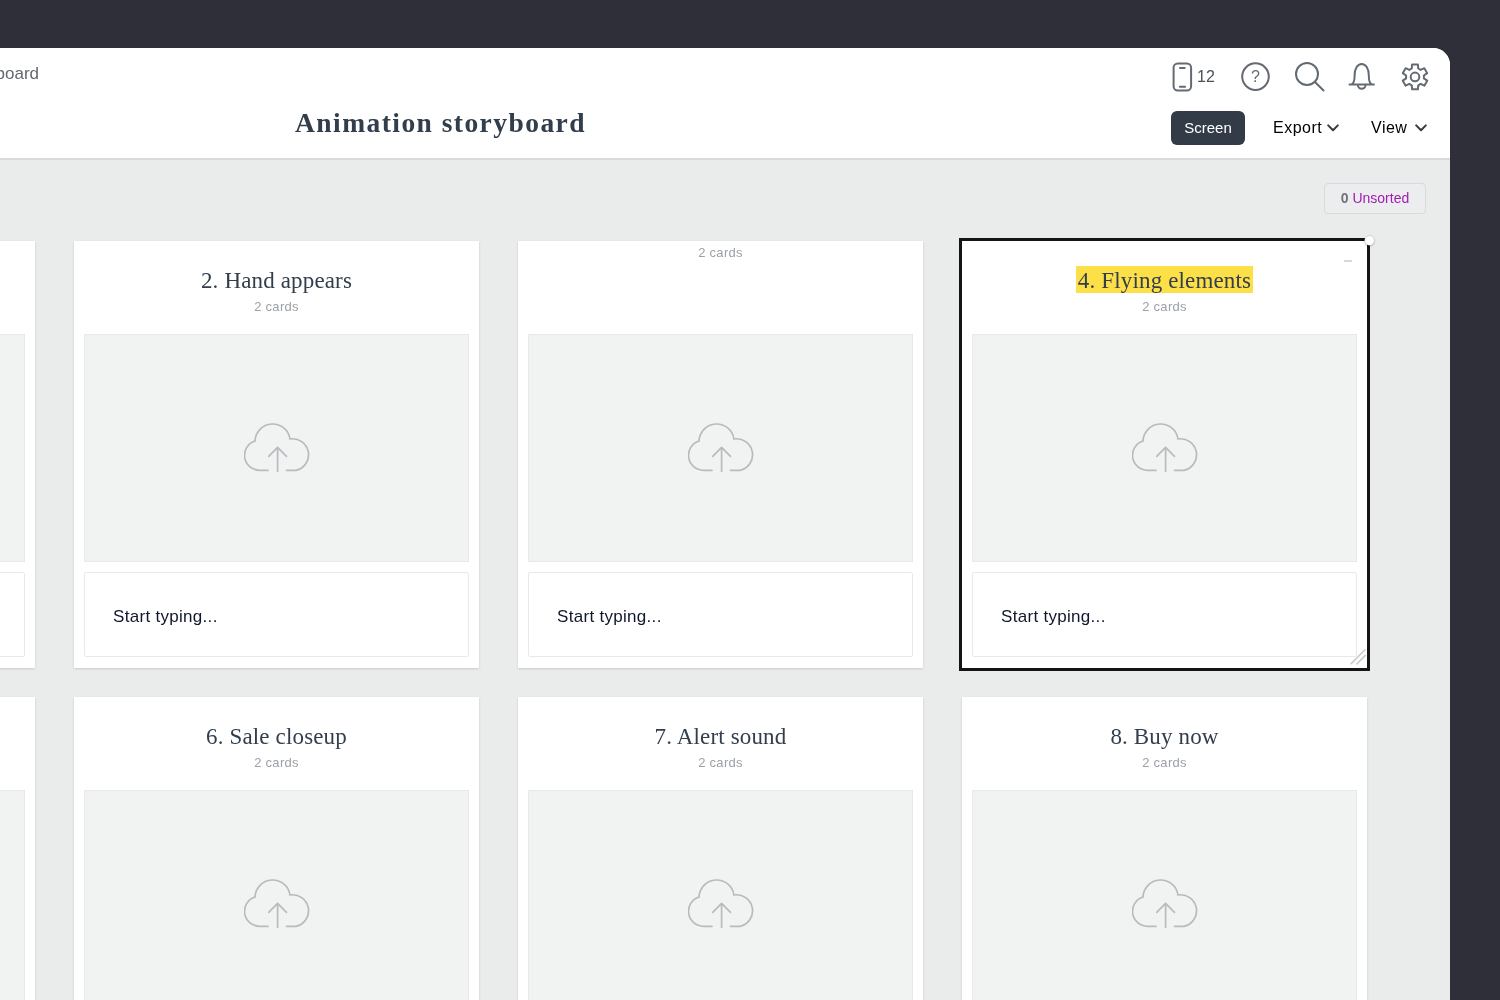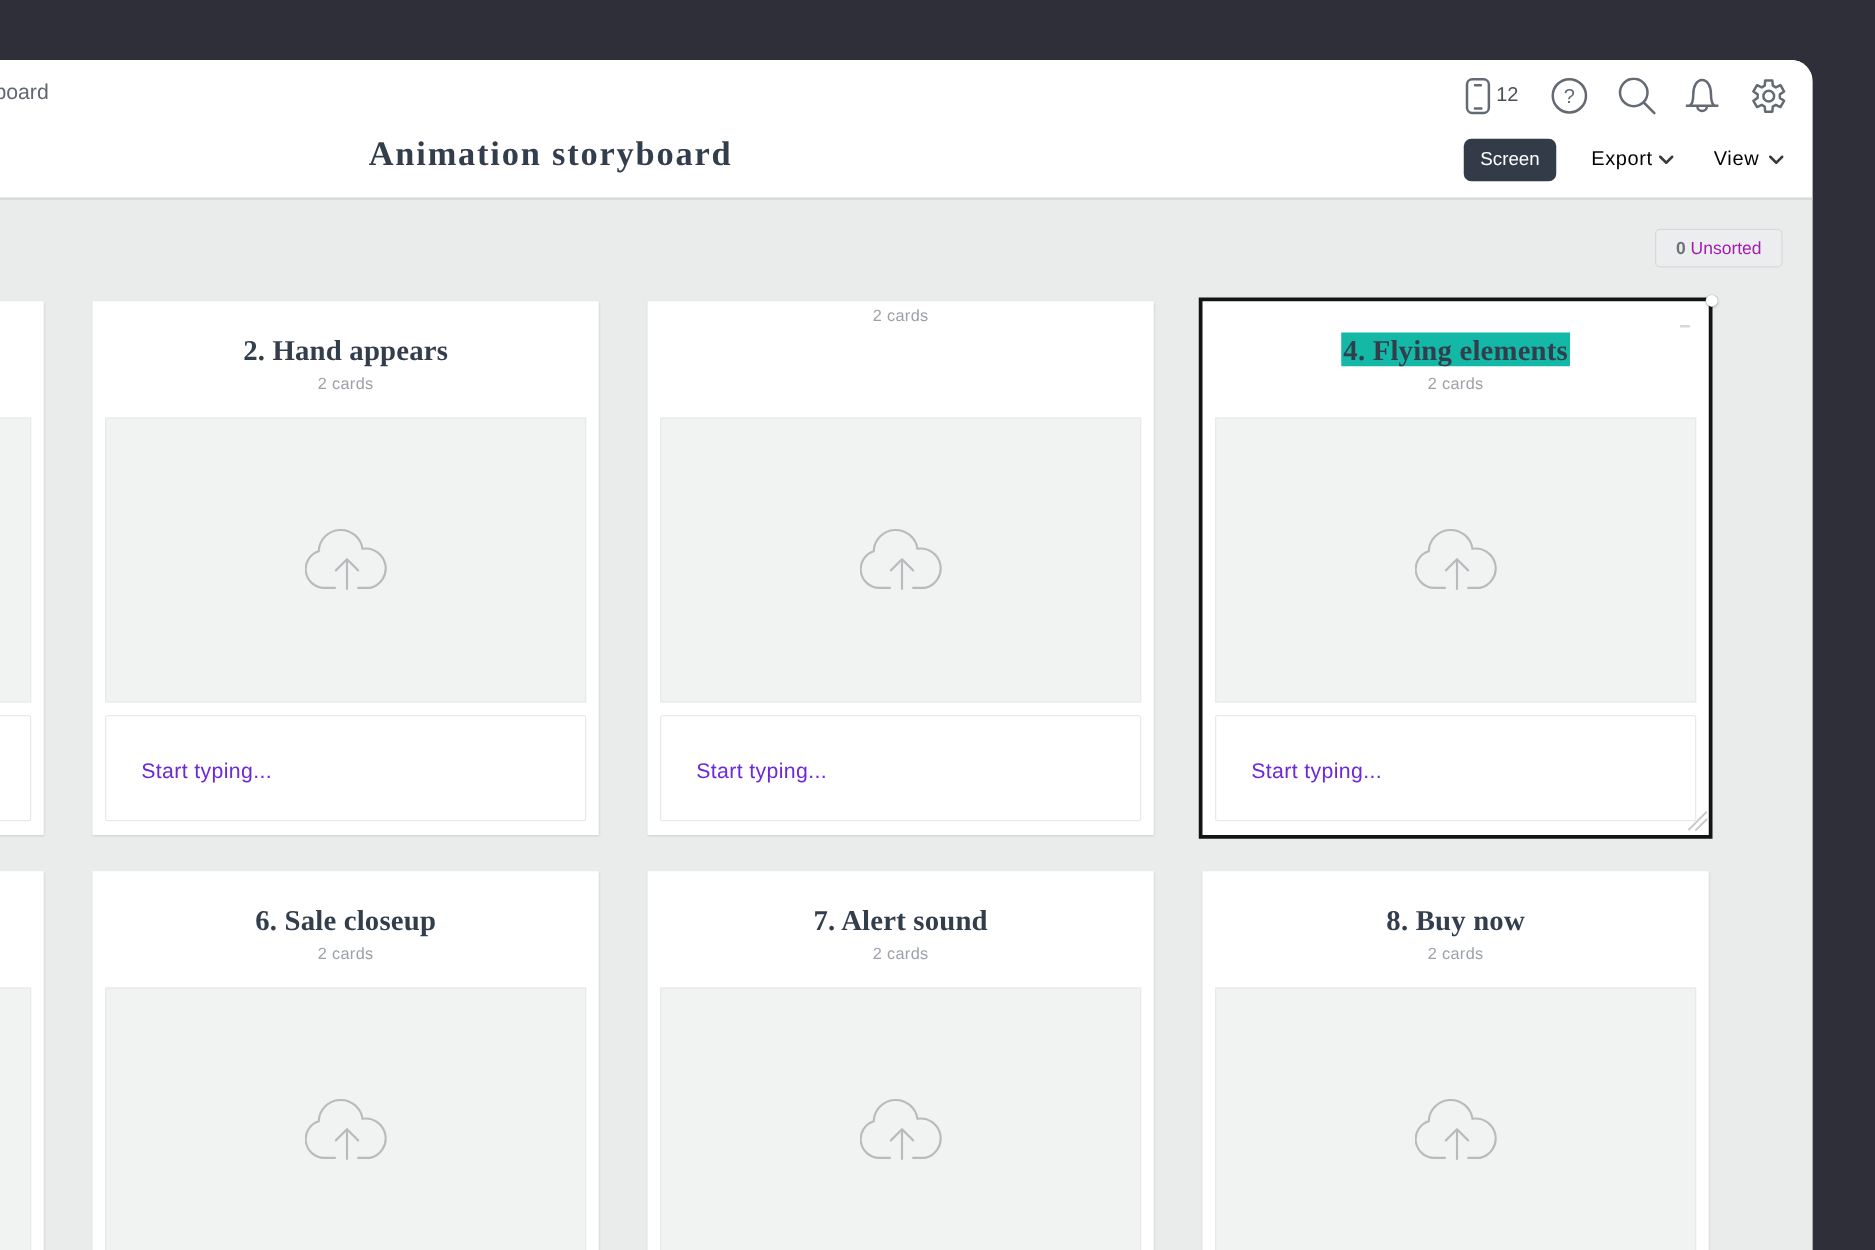--- a/index.html
+++ b/index.html
@@ -25,30 +25,30 @@
             background:#eaebeb; }
   #hline { position:absolute; left:0; top:110px; width:1450px; height:1.5px; background:#d9dadb; z-index:5; }
   #badge { position:absolute; left:1324px; top:25px; width:102px; height:31px;
            border:1px solid #d7d9da; border-radius:4px; background:#ecedee;
            font-size:14px; line-height:29px; text-align:center; }
   #badge b { color:#6d737a; font-weight:bold; }
   #badge span { color:#a21caf; }
   .card { position:absolute; width:405px; height:427px; background:#fff;
           border-radius:0; box-shadow:0 1px 2px rgba(50,50,55,.18); }
   .ct { margin-top:26px; text-align:center; font-family:"Liberation Serif", serif;
-        font-weight:bold; font-size:23px; line-height:28px; color:#333e4d; letter-spacing:0.15px; }
+        font-weight:normal; font-size:23px; line-height:28px; color:#333e4d; letter-spacing:0.15px; }
   .cs { margin-top:4px; text-align:center; font-size:13px; color:#9ba1a7; letter-spacing:0.3px; }
   .ph { position:absolute; left:10px; top:93px; width:385px; height:228px;
         background:#f1f2f2; border:1px solid #e8e9e9;
         display:flex; align-items:center; justify-content:center; }
   .tb { position:absolute; left:10px; top:331px; width:385px; height:85px;
         border:1px solid #e8e9ea; border-radius:2px; background:#fff;
-        padding:33.5px 0 0 28px; font-size:17px; color:#6d28d9; letter-spacing:0.3px; }
+        padding:33.5px 0 0 28px; font-size:17px; color:#0f172a; letter-spacing:0.3px; }
   .sel { box-shadow:0 0 0 3px #141414, 0 1px 2px rgba(50,50,55,.18); }
-  .hl { background:#14b8a6; padding:2px 2px 0 2px; }
+  .hl { background:#fde047; padding:2px 2px 0 2px; }
   #handle { position:absolute; left:1365px; top:236px; width:9px; height:9px;
             border-radius:50%; background:#fff; box-shadow:0 0 0 0.5px #c5c6c7, 0 1px 2.5px rgba(0,0,0,.28); }
   #dash { position:absolute; left:1344px; top:260px; width:8px; height:2px; background:#d7d8d9; }
   #grip { position:absolute; left:1350px; top:648px; }
 </style>
 </head>
 <body>
 <div id="win">
   <div id="hdr">
     <div id="crumb">Animation storyboard</div>

